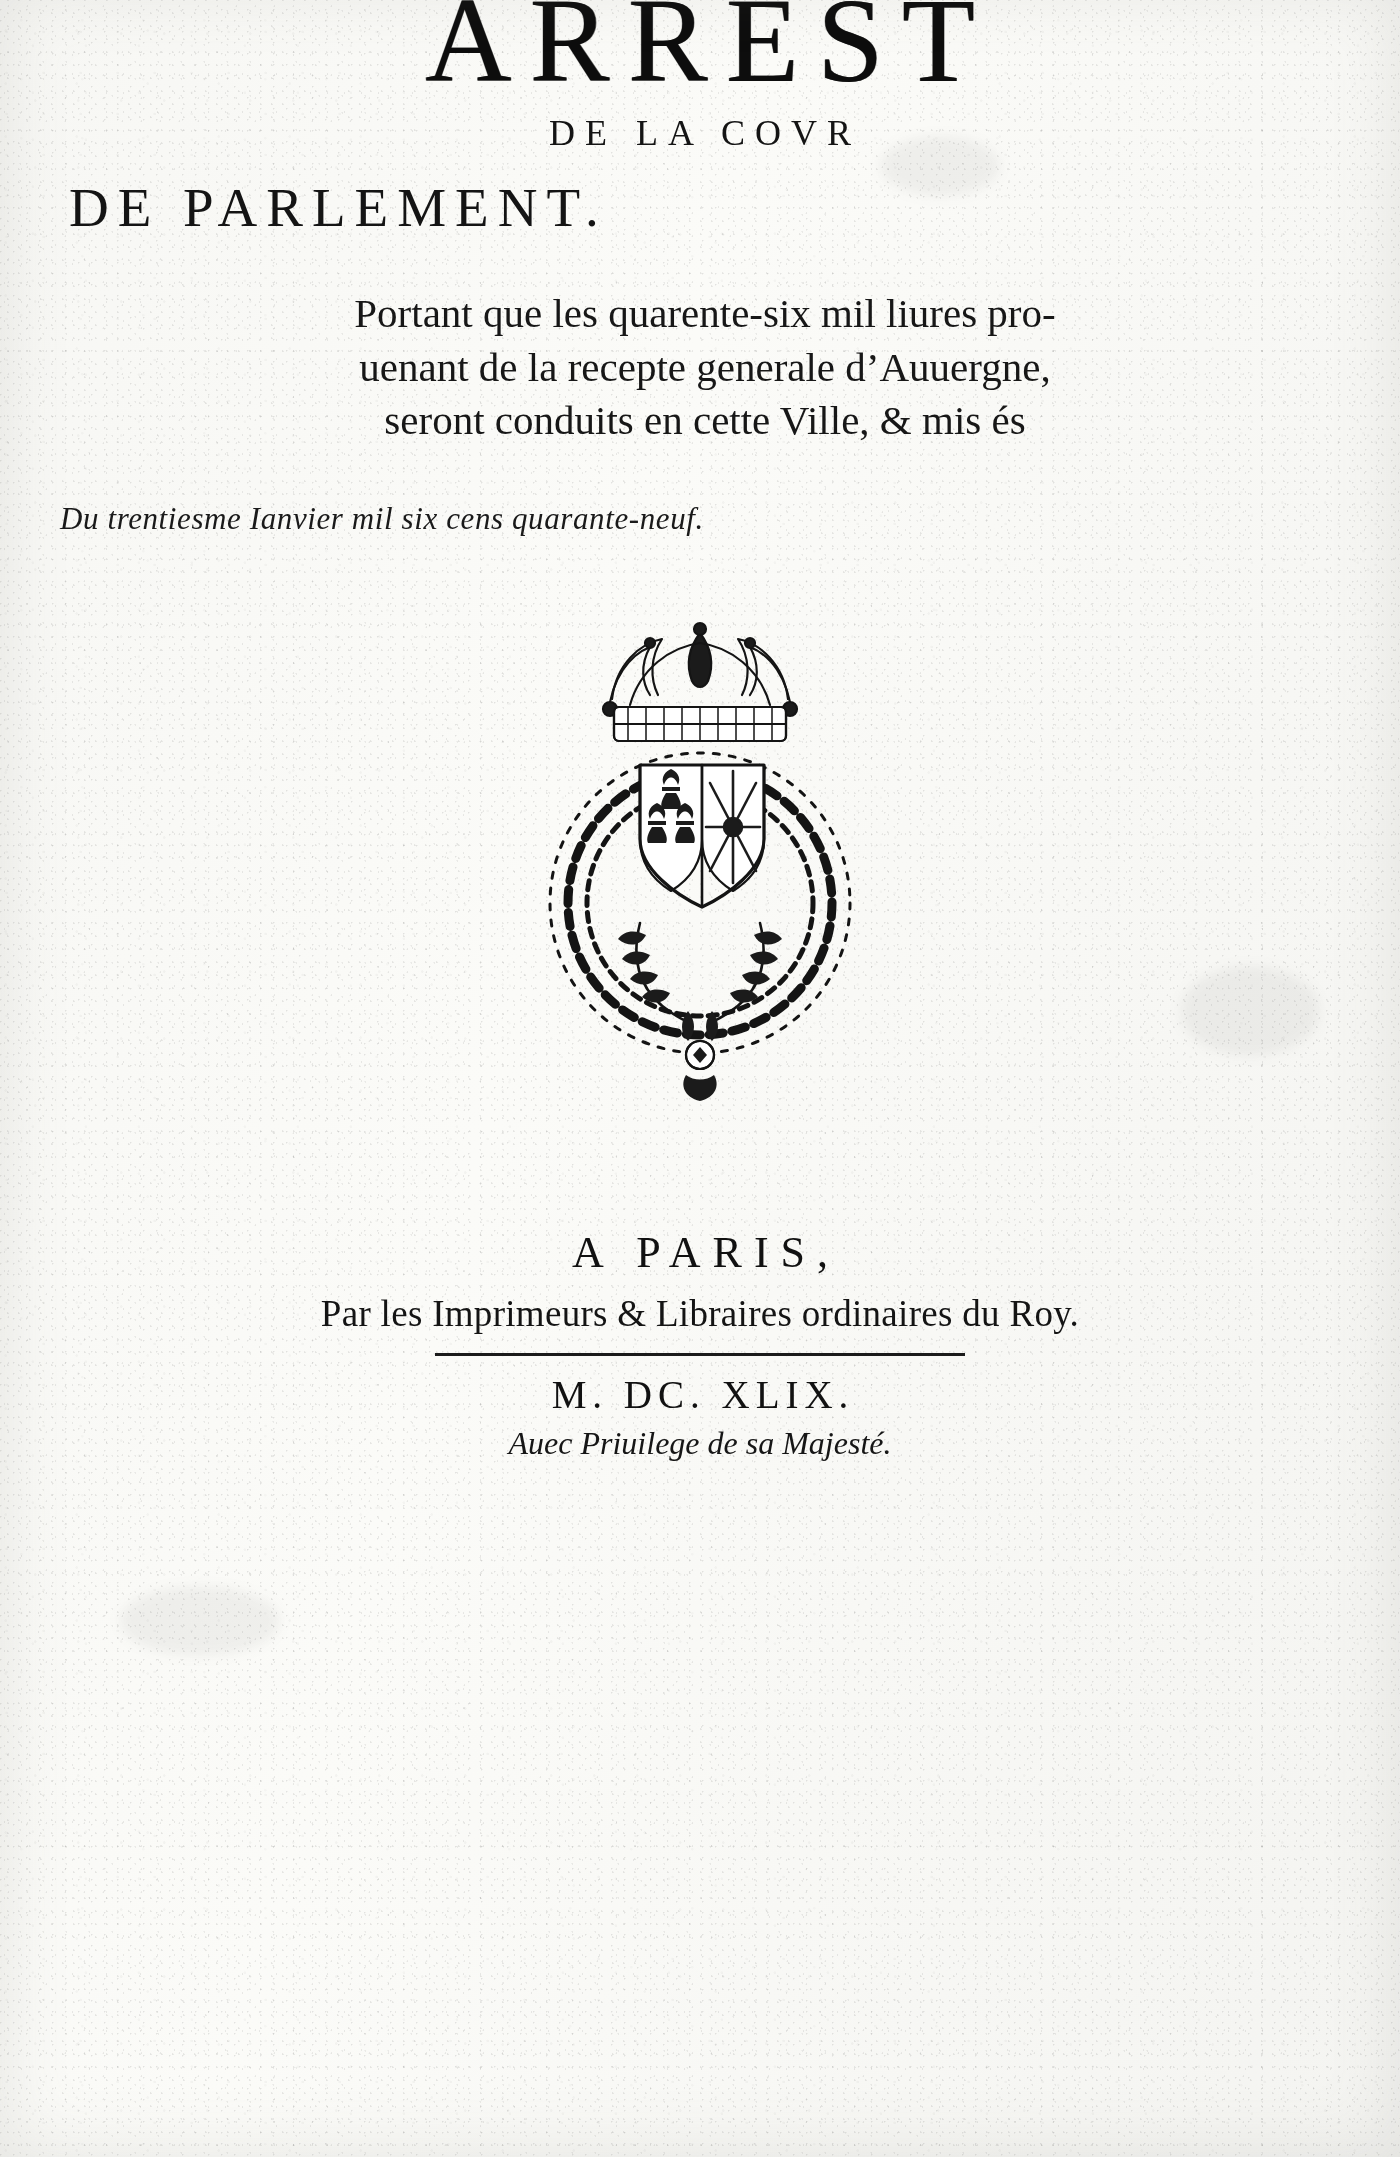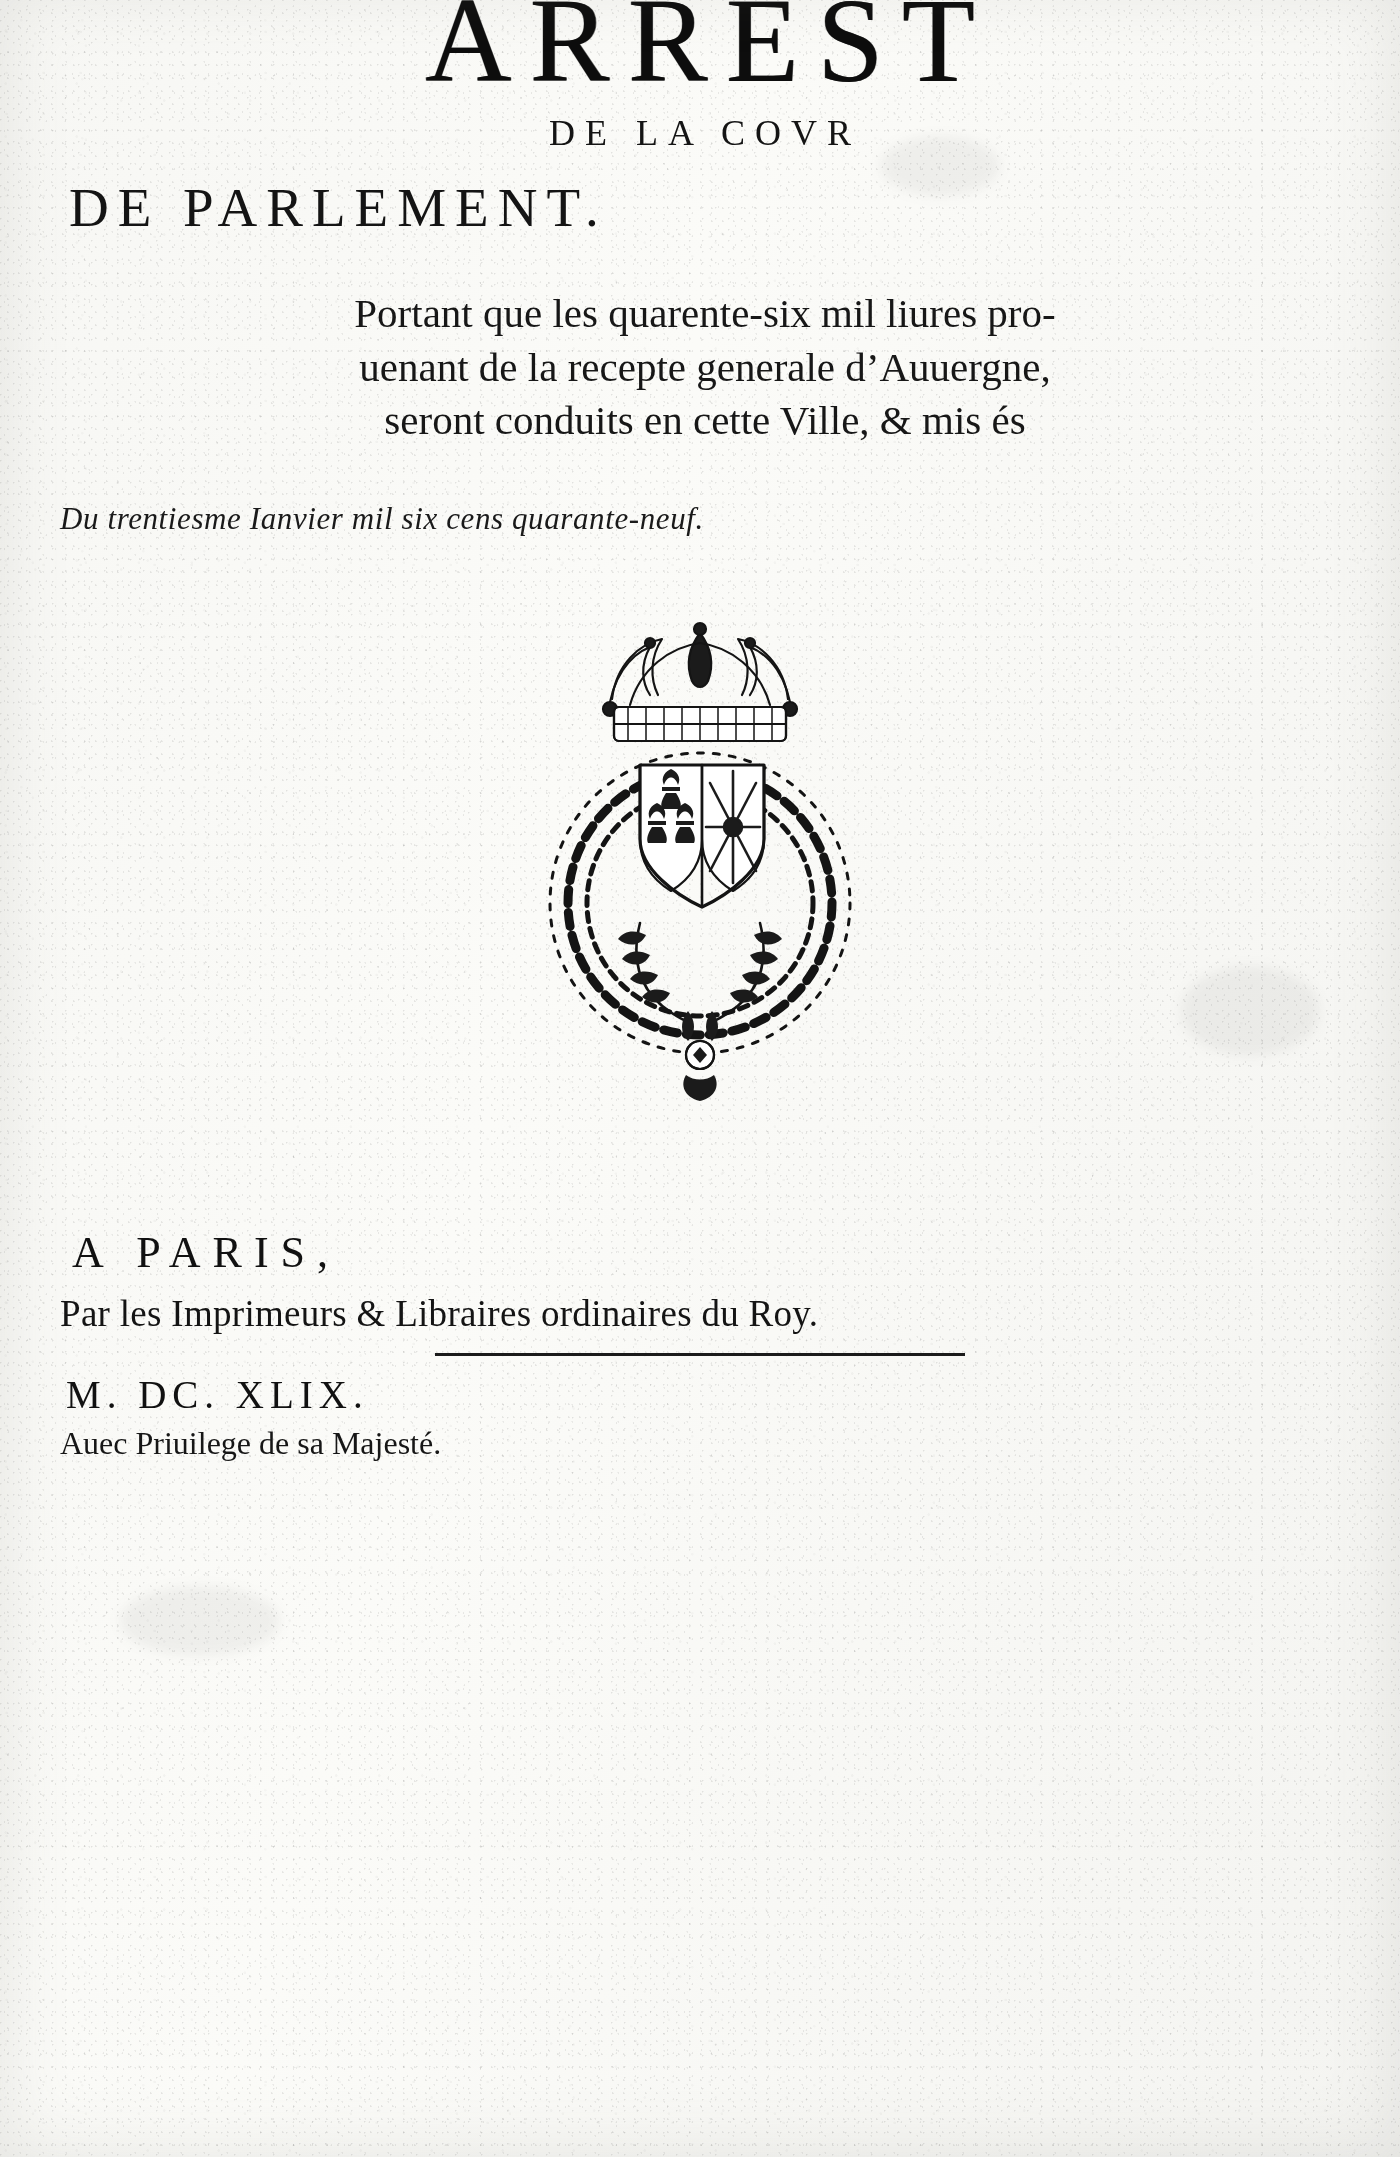--- a/index.html
+++ b/index.html
@@ -104,21 +104,21 @@
   .emblem-wrap {
     margin: 66px 0 0 0;
     display: flex;
     justify-content: center;
   }
   .emblem-wrap svg { display: block; }
 
   
   .imprint {
     margin: 104px 0 4px 0;
-    text-align: left;
+    text-align: center;
   }
   .imprint-city {
     font-size: 44px;
     letter-spacing: 12px;
     text-indent: 12px;
     color: #111;
   }
   .imprint-printer {
     margin-top: 14px;
     font-size: 37px;
@@ -133,20 +133,21 @@
   }
   .imprint-year {
     margin-top: 16px;
     font-size: 39px;
     letter-spacing: 6px;
     text-indent: 6px;
     color: #111;
   }
   .imprint-privilege {
     margin-top: 8px;
+    font-style: italic;
     font-size: 32px;
     color: #161616;
   }
 
   
   .edge {
     position: absolute;
     inset: 0;
     pointer-events: none;
     z-index: 3;

